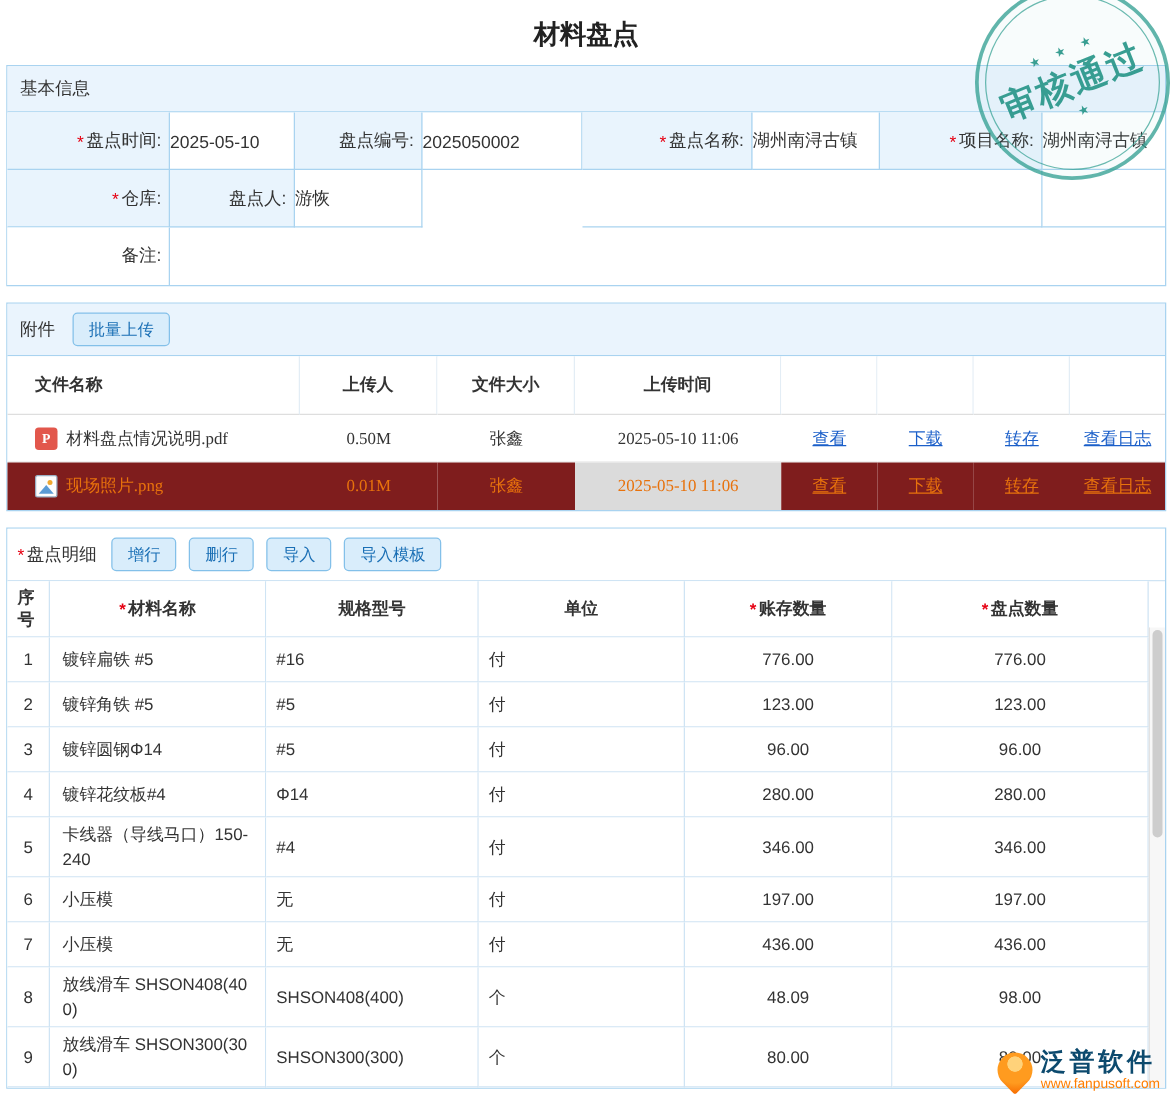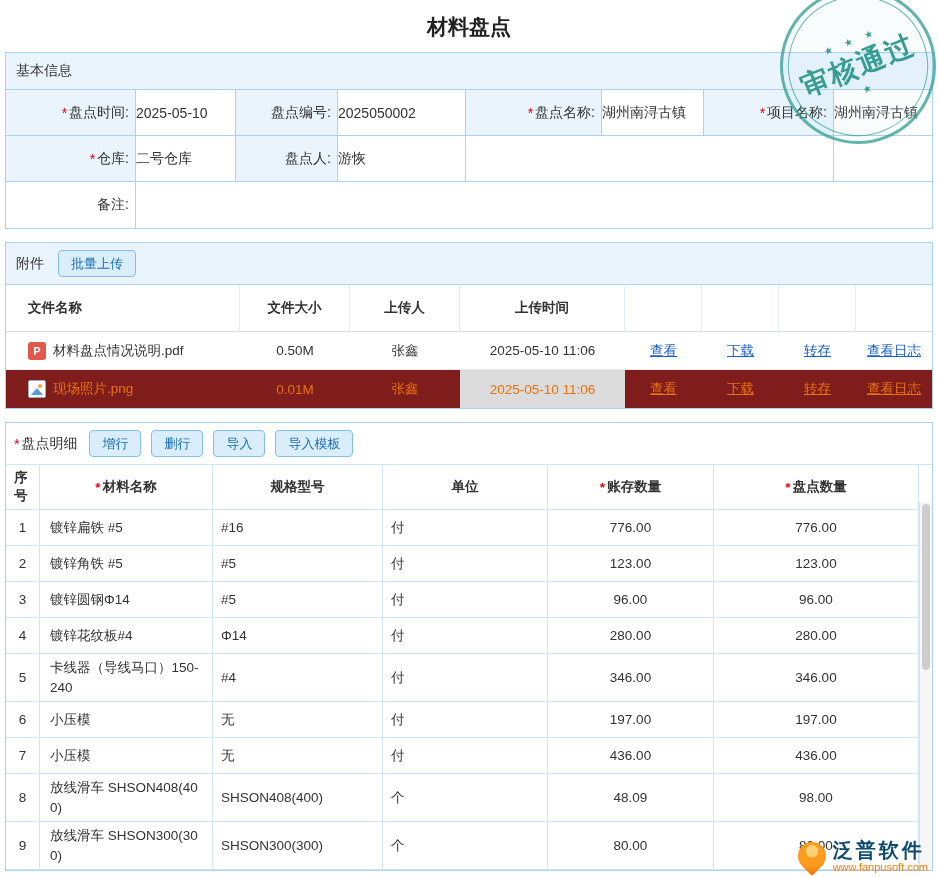--- a/index.html
+++ b/index.html
@@ -16,21 +16,21 @@
   .bi-cell{min-height:46px;display:flex;align-items:center;border-right:1px solid #a9d3f0;border-bottom:1px solid #a9d3f0;font-size:14px;}
   .bi-label{background:#e9f4fd;justify-content:flex-end;padding-right:6px;}
   .bi-label.plain{background:#fff;}
   .bi-value{}
   .no-r{border-right:none;}
   .no-b{border-bottom:none;}
   .span57{grid-column:5/8;}
   .span28{grid-column:2/9;}
   
   .att-grid{display:grid;grid-template-columns:234px 110px 110px 165px 77px 77px 77px 1fr;}
-  .att-cell{display:flex;align-items:center;justify-content:center;font-size:13.5px;min-height:38px;border-bottom:1px solid #ebebeb;background:#fff;}
+  .att-cell{display:flex;align-items:center;justify-content:center;font-size:13.5px;min-height:38px;border-bottom:1px solid #ebebeb;background:#fff;font-family:Liberation Serif, serif;}
   .att-head .att-cell{min-height:47px;font-weight:bold;border-right:1px solid #e3edf5;border-bottom:1px solid #dedede;}
   .att-head .att-cell:last-child{border-right:none;}
   .att-cell.left{justify-content:flex-start;padding-left:22px;}
   .att-row:last-of-type .att-cell{border-bottom:none;}
   .lnk{color:#1b5fc9;text-decoration:underline;cursor:pointer;}
   .row-hl .att-cell{background:#7f1d1d;color:#e8720c;}
   .row-hl .att-cell.cell-time{background:#dbdbdb;}
   .row-hl .lnk{color:#e8720c;}
   
   .ficon{width:18px;height:18px;margin-right:7px;flex:none;display:inline-flex;align-items:center;justify-content:center;}
@@ -101,21 +101,20 @@
       <div class="bi-cell bi-label">
         <span class="req">*</span>
           <span>项目名称:</span>
       </div>
       <div class="bi-cell bi-value no-r">湖州南浔古镇</div>
 
       <div class="bi-cell bi-label">
         <span class="req">*</span>
           <span>仓库:</span>
       </div>
-      <div class="bi-cell bi-value">二号仓库</div>
       <div class="bi-cell bi-label">
         <span>盘点人:</span>
       </div>
       <div class="bi-cell bi-value">游恢</div>
       <div class="bi-cell bi-value span57"></div>
       <div class="bi-cell bi-value no-r"></div>
 
       <div class="bi-cell bi-label plain no-b">
         <span>备注:</span>
       </div>
@@ -123,22 +122,22 @@
     </div>
   </div>
 
   <div class="section">
     <div class="sec-header att-bar">
       <span>附件</span>
       <button class="btn">批量上传</button>
     </div>
     <div class="att-grid att-head">
       <div class="att-cell left">文件名称</div>
+      <div class="att-cell">上传人</div>
       <div class="att-cell">文件大小</div>
-      <div class="att-cell">上传人</div>
       <div class="att-cell">上传时间</div>
       <div class="att-cell"></div>
       <div class="att-cell"></div>
       <div class="att-cell"></div>
       <div class="att-cell"></div>
     </div>
     <div class="att-grid att-row">
       <div class="att-cell left">
         <span class="ficon pdf">
             <span>P</span>

